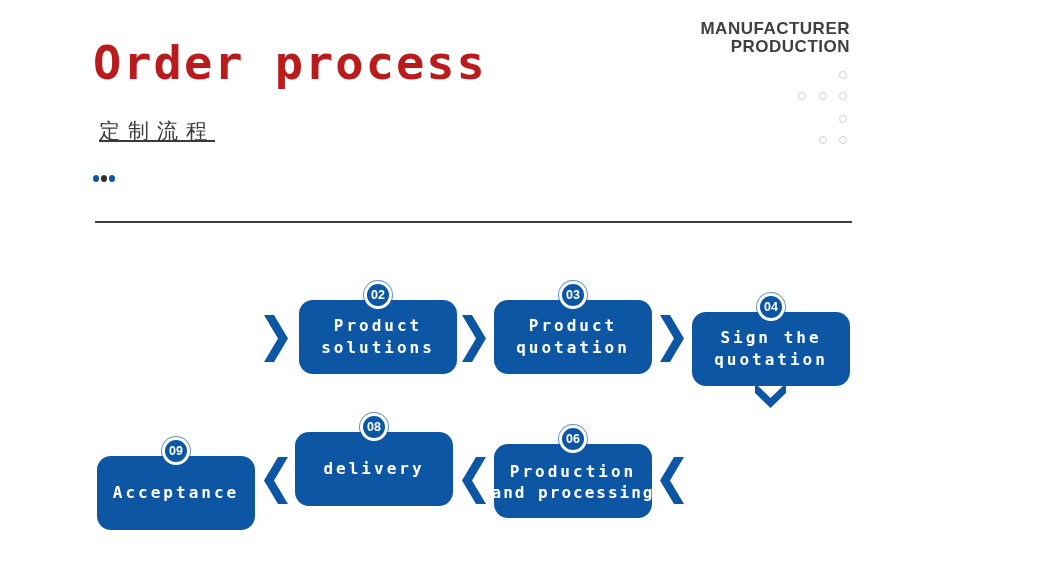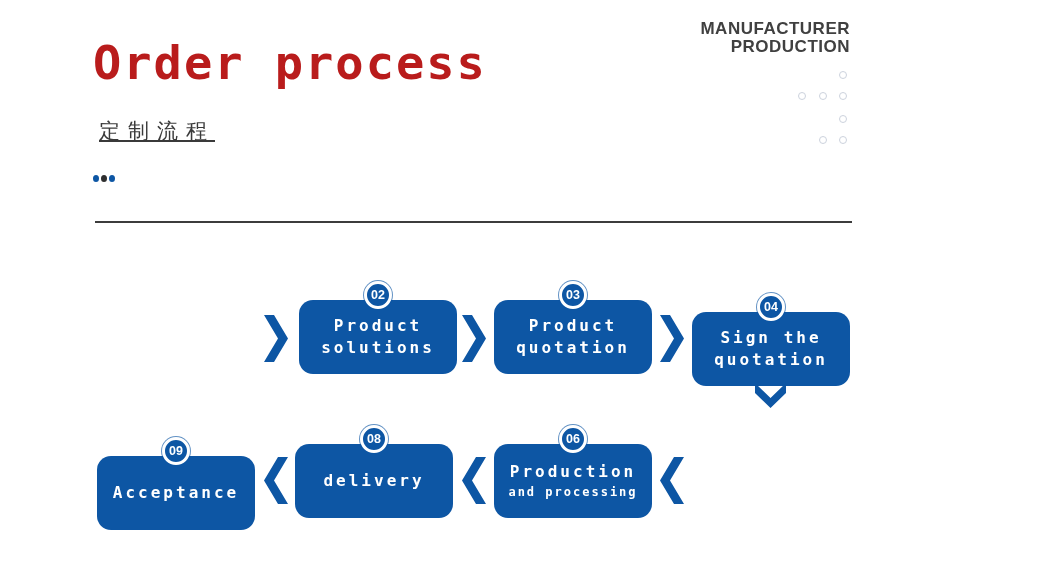--- a/index.html
+++ b/index.html
@@ -49,21 +49,21 @@
     font-family:"Liberation Sans",sans-serif;font-weight:bold;
     font-size:12.5px;color:#ffffff;z-index:2;
   }
   .lines{
     position:absolute;left:0;top:0;right:0;bottom:0;
     display:flex;flex-direction:column;align-items:center;justify-content:center;
     color:#ffffff;font-family:"DejaVu Sans Mono",monospace;font-weight:bold;
     font-size:16px;line-height:22px;letter-spacing:3px;text-align:center;
     white-space:nowrap;
   }
-  .lines .l2.small{font-size:12px;line-height:19px;letter-spacing:2px;}
+  .lines .l2.small{font-size:16px;line-height:19px;letter-spacing:2px;}
   .chev{position:absolute;}
   .chev polygon{fill:#0D56A4;}
 </style>
 </head>
 <body>
 
 <div class="canvas">
 
   <div class="title">Order process</div>
   <div class="subtitle">定制流程</div>
@@ -135,21 +135,21 @@
   <div class="step" style="left:97px;top:456px">
     <div class="badge">
       <span>09</span>
     </div>
     <div class="lines">
       <span class="l1">Acceptance</span>
       <span class="l2"></span>
     </div>
   </div>
 
-  <div class="step" style="left:295px;top:444px">
+  <div class="step" style="left:295px;top:432px">
     <div class="badge">
       <span>08</span>
     </div>
     <div class="lines">
       <span class="l2">delivery</span>
     </div>
   </div>
 
   <div class="step" style="left:494px;top:444px">
     <div class="badge">

